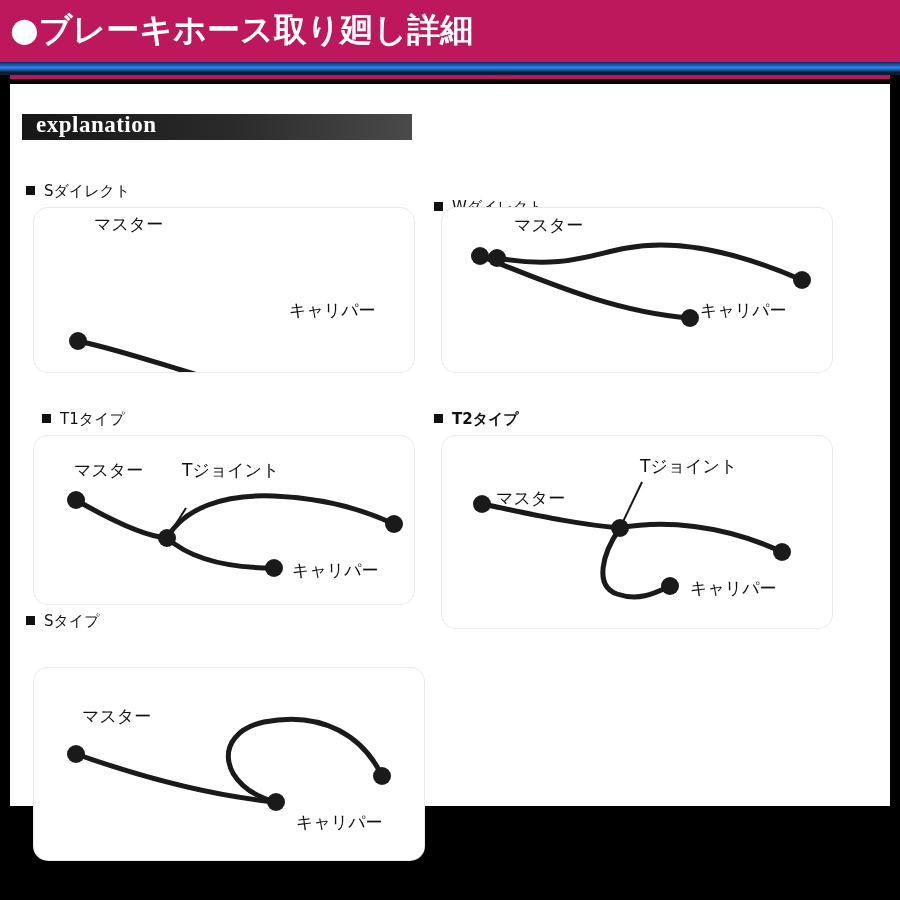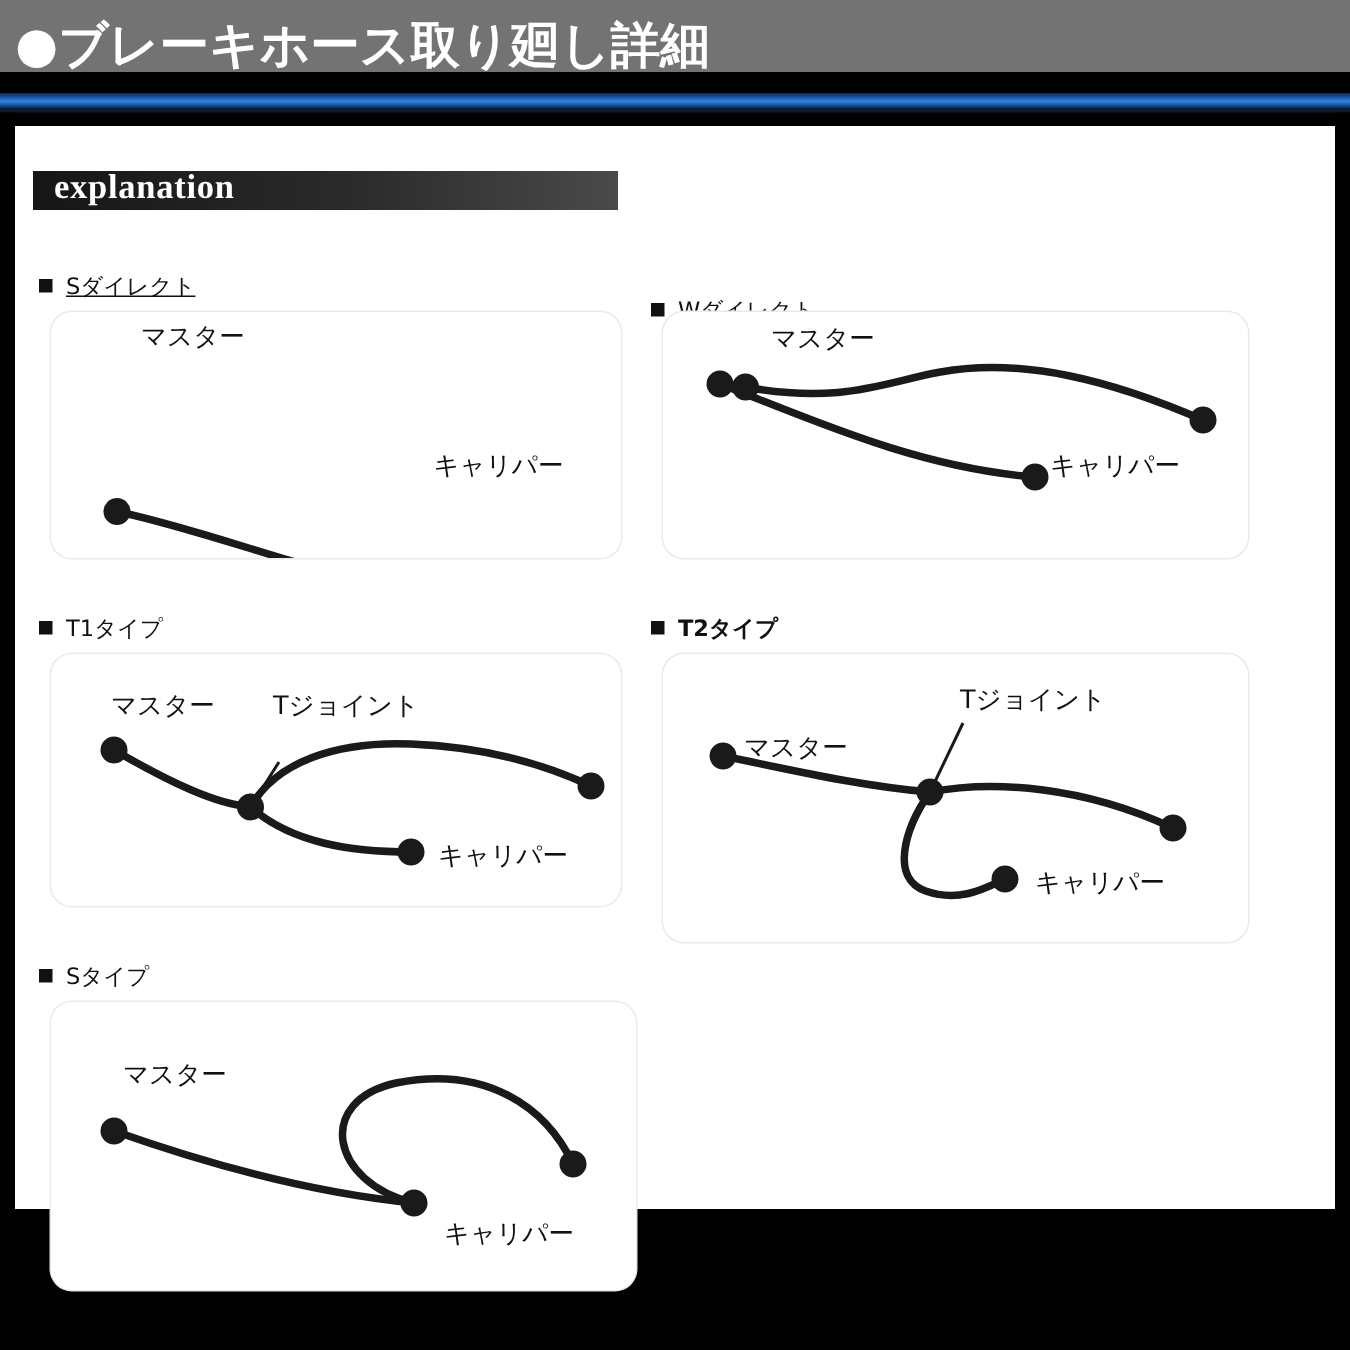--- a/index.html
+++ b/index.html
@@ -13,22 +13,22 @@
     position: relative;
     font-family: "Liberation Sans", sans-serif;
     overflow: hidden;
   }
 
   
   .header {
     position: absolute;
     left: 0; top: 0;
     width: 900px;
-    height: 48px;
-    background: #737373;
+    height: 79px;
+    background: #be185d;
   }
   .header-title {
     position: absolute;
     left: 10px;
     top: 8px;
     color: #ffffff;
     font-size: 33px;
     font-weight: bold;
     letter-spacing: 0px;
     white-space: nowrap;
@@ -152,21 +152,21 @@
 <div class="right-edge"></div>
 <div class="footer"></div>
 
 <div class="sheet">
 
   <div class="explanation-wrap">
     <div class="explanation-bar"></div>
     <div class="explanation-text">explanation</div>
   </div>
 
-  <div class="caption" style="left:16px; top:98px;text-decoration:underline;">
+  <div class="caption" style="left:16px; top:98px;">
     <span class="bullet"></span><span>Sダイレクト</span>
   </div>
 
   <div class="panel" style="left:24px; top:124px; width:380px; height:164px;">
     <svg width="380" height="164" viewBox="0 0 380 164" xmlns="http://www.w3.org/2000/svg">
       <path d="M42,141 C100,60 175,40 250,40" transform="translate(0,0)" fill="none" stroke="none"></path>
       <path d="M44,143 C110,215 180,196 250,196" fill="none" stroke="none"></path>
       <path d="M42,142 C120,152 170,190 250,198" fill="none" stroke="none"></path>
 
       <path d="M44,142 C110,156 180,186 249,196" fill="none" stroke="#1a1a1a" stroke-width="5" stroke-linecap="round" transform="translate(0,-9)"></path>
@@ -189,21 +189,21 @@
       <path d="M38,48 C100,72 170,104 248,110" fill="none" stroke="#1a1a1a" stroke-width="5" stroke-linecap="round"></path>
       <circle cx="55" cy="50" r="9" fill="#1a1a1a"></circle>
       <circle cx="38" cy="48" r="9" fill="#1a1a1a"></circle>
       <circle cx="360" cy="72" r="9" fill="#1a1a1a"></circle>
       <circle cx="248" cy="110" r="9" fill="#1a1a1a"></circle>
       <text class="hose-label" x="72" y="23">マスター</text>
       <text class="hose-label" x="258" y="108">キャリパー</text>
     </svg>
   </div>
 
-  <div class="caption" style="left:16px; top:326px;">
+  <div class="caption" style="left:32px; top:326px;">
     <span class="bullet"></span><span>T1タイプ</span>
   </div>
 
   <div class="panel" style="left:24px; top:352px; width:380px; height:168px;">
     <svg width="380" height="168" viewBox="0 0 380 168" xmlns="http://www.w3.org/2000/svg">
 
       <path d="M42,64 C80,86 110,100 133,102" fill="none" stroke="#1a1a1a" stroke-width="5" stroke-linecap="round"></path>
 
       <path d="M133,102 C150,72 190,58 240,60 C290,62 330,74 360,88" fill="none" stroke="#1a1a1a" stroke-width="5" stroke-linecap="round"></path>
 
@@ -237,21 +237,21 @@
       <circle cx="40" cy="68" r="9" fill="#1a1a1a"></circle>
       <circle cx="178" cy="92" r="9" fill="#1a1a1a"></circle>
       <circle cx="340" cy="116" r="9" fill="#1a1a1a"></circle>
       <circle cx="228" cy="150" r="9" fill="#1a1a1a"></circle>
       <text class="hose-label" x="54" y="68">マスター</text>
       <text class="hose-label" x="198" y="36">Tジョイント</text>
       <text class="hose-label" x="248" y="158">キャリパー</text>
     </svg>
   </div>
 
-  <div class="caption" style="left:16px; top:558px;">
+  <div class="caption" style="left:16px; top:528px;">
     <span class="bullet"></span><span>Sタイプ</span>
   </div>
 
   <div class="panel" style="left:24px; top:584px; width:390px; height:192px;">
     <svg width="390" height="192" viewBox="0 0 390 192" xmlns="http://www.w3.org/2000/svg">
 
       <path d="M42,86 C110,110 180,128 242,134" fill="none" stroke="#1a1a1a" stroke-width="5" stroke-linecap="round"></path>
 
       <path d="M242,134 C186,120 176,66 230,54 C290,42 330,70 348,108" fill="none" stroke="#1a1a1a" stroke-width="5" stroke-linecap="round"></path>
       <circle cx="42" cy="86" r="9" fill="#1a1a1a"></circle>

